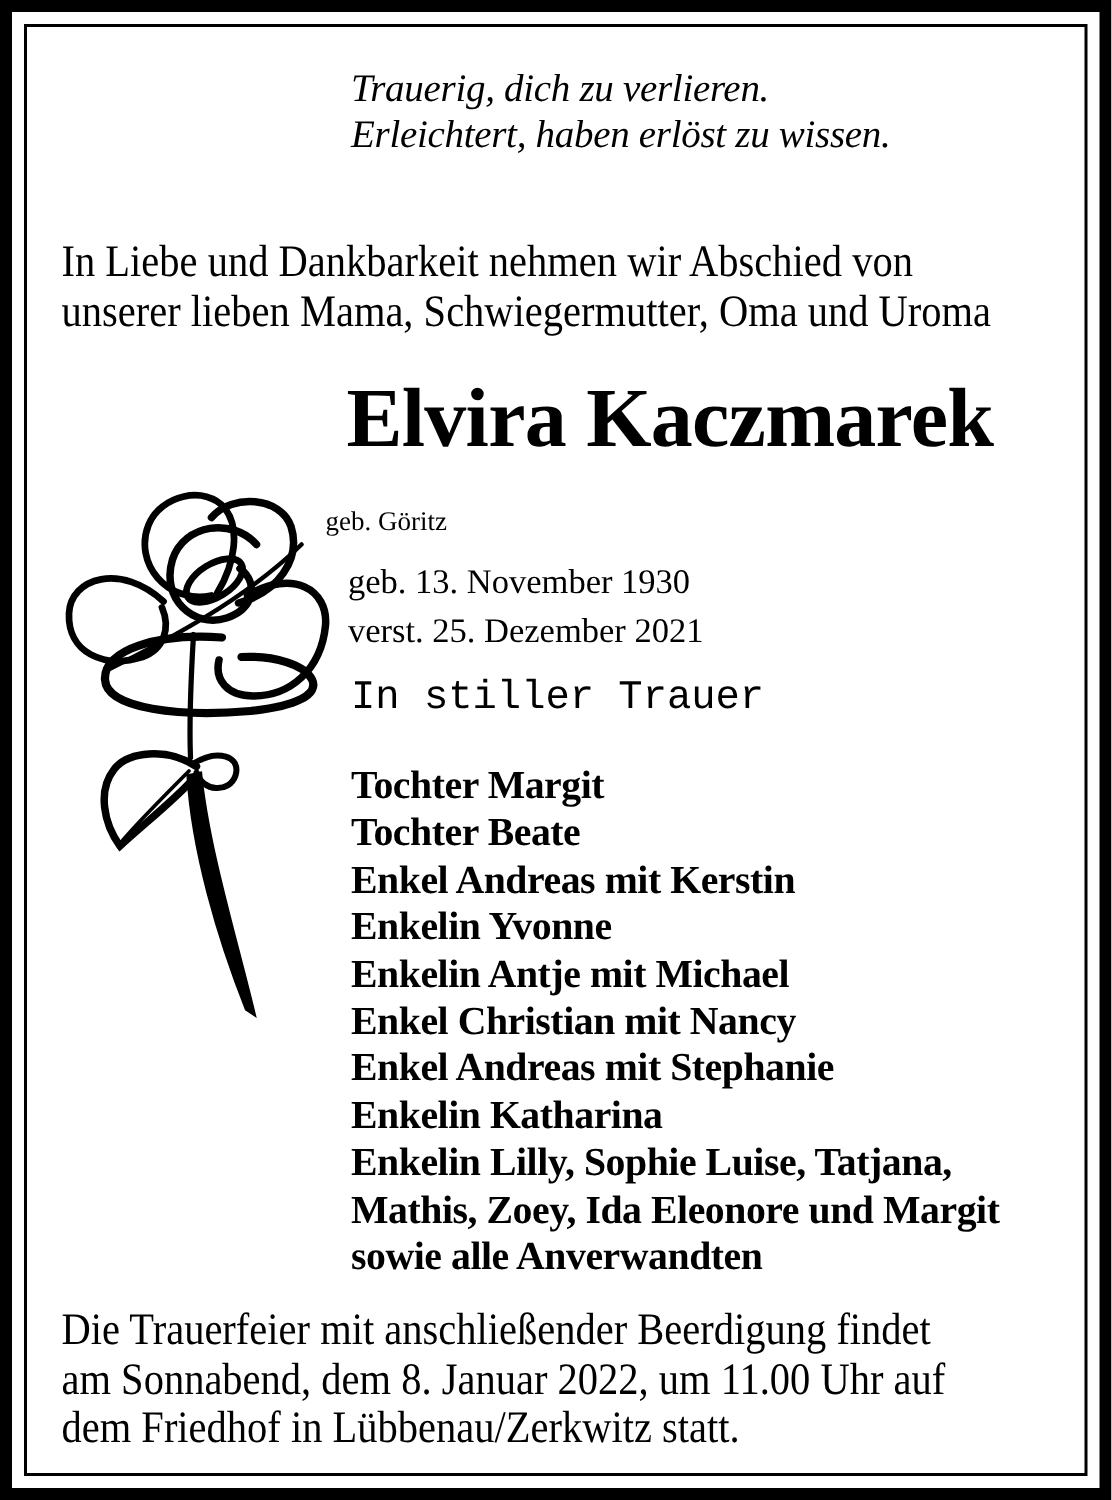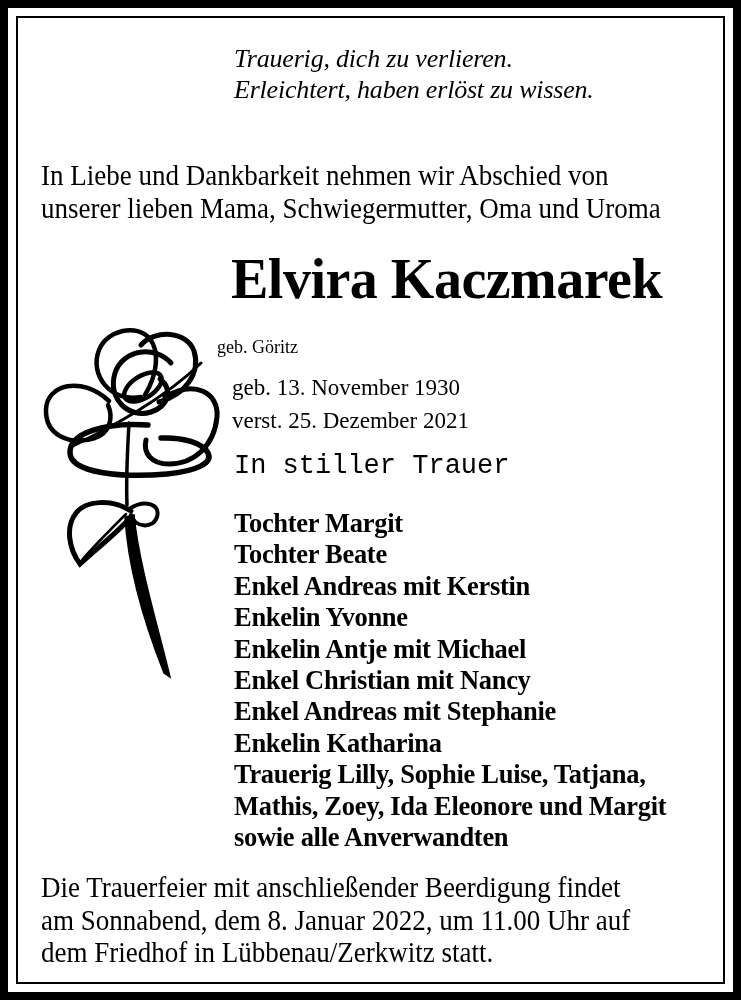--- a/index.html
+++ b/index.html
@@ -104,21 +104,21 @@
 
       <div class="abs mourners">
         <div>Tochter Margit</div>
         <div>Tochter Beate</div>
         <div>Enkel Andreas mit Kerstin</div>
         <div>Enkelin Yvonne</div>
         <div>Enkelin Antje mit Michael</div>
         <div>Enkel Christian mit Nancy</div>
         <div>Enkel Andreas mit Stephanie</div>
         <div>Enkelin Katharina</div>
-        <div>Trauerig Lilly, Sophie Luise, Tatjana,</div>
+        <div>Enkelin Lilly, Sophie Luise, Tatjana,</div>
         <div>Mathis, Zoey, Ida Eleonore und Margit</div>
         <div>sowie alle Anverwandten</div>
       </div>
 
       <div class="abs funeral">
         <div>Die Trauerfeier mit anschließender Beerdigung findet</div>
         <div>am Sonnabend, dem 8. Januar 2022, um 11.00 Uhr auf</div>
         <div>dem Friedhof in Lübbenau/Zerkwitz statt.</div>
       </div>
 

